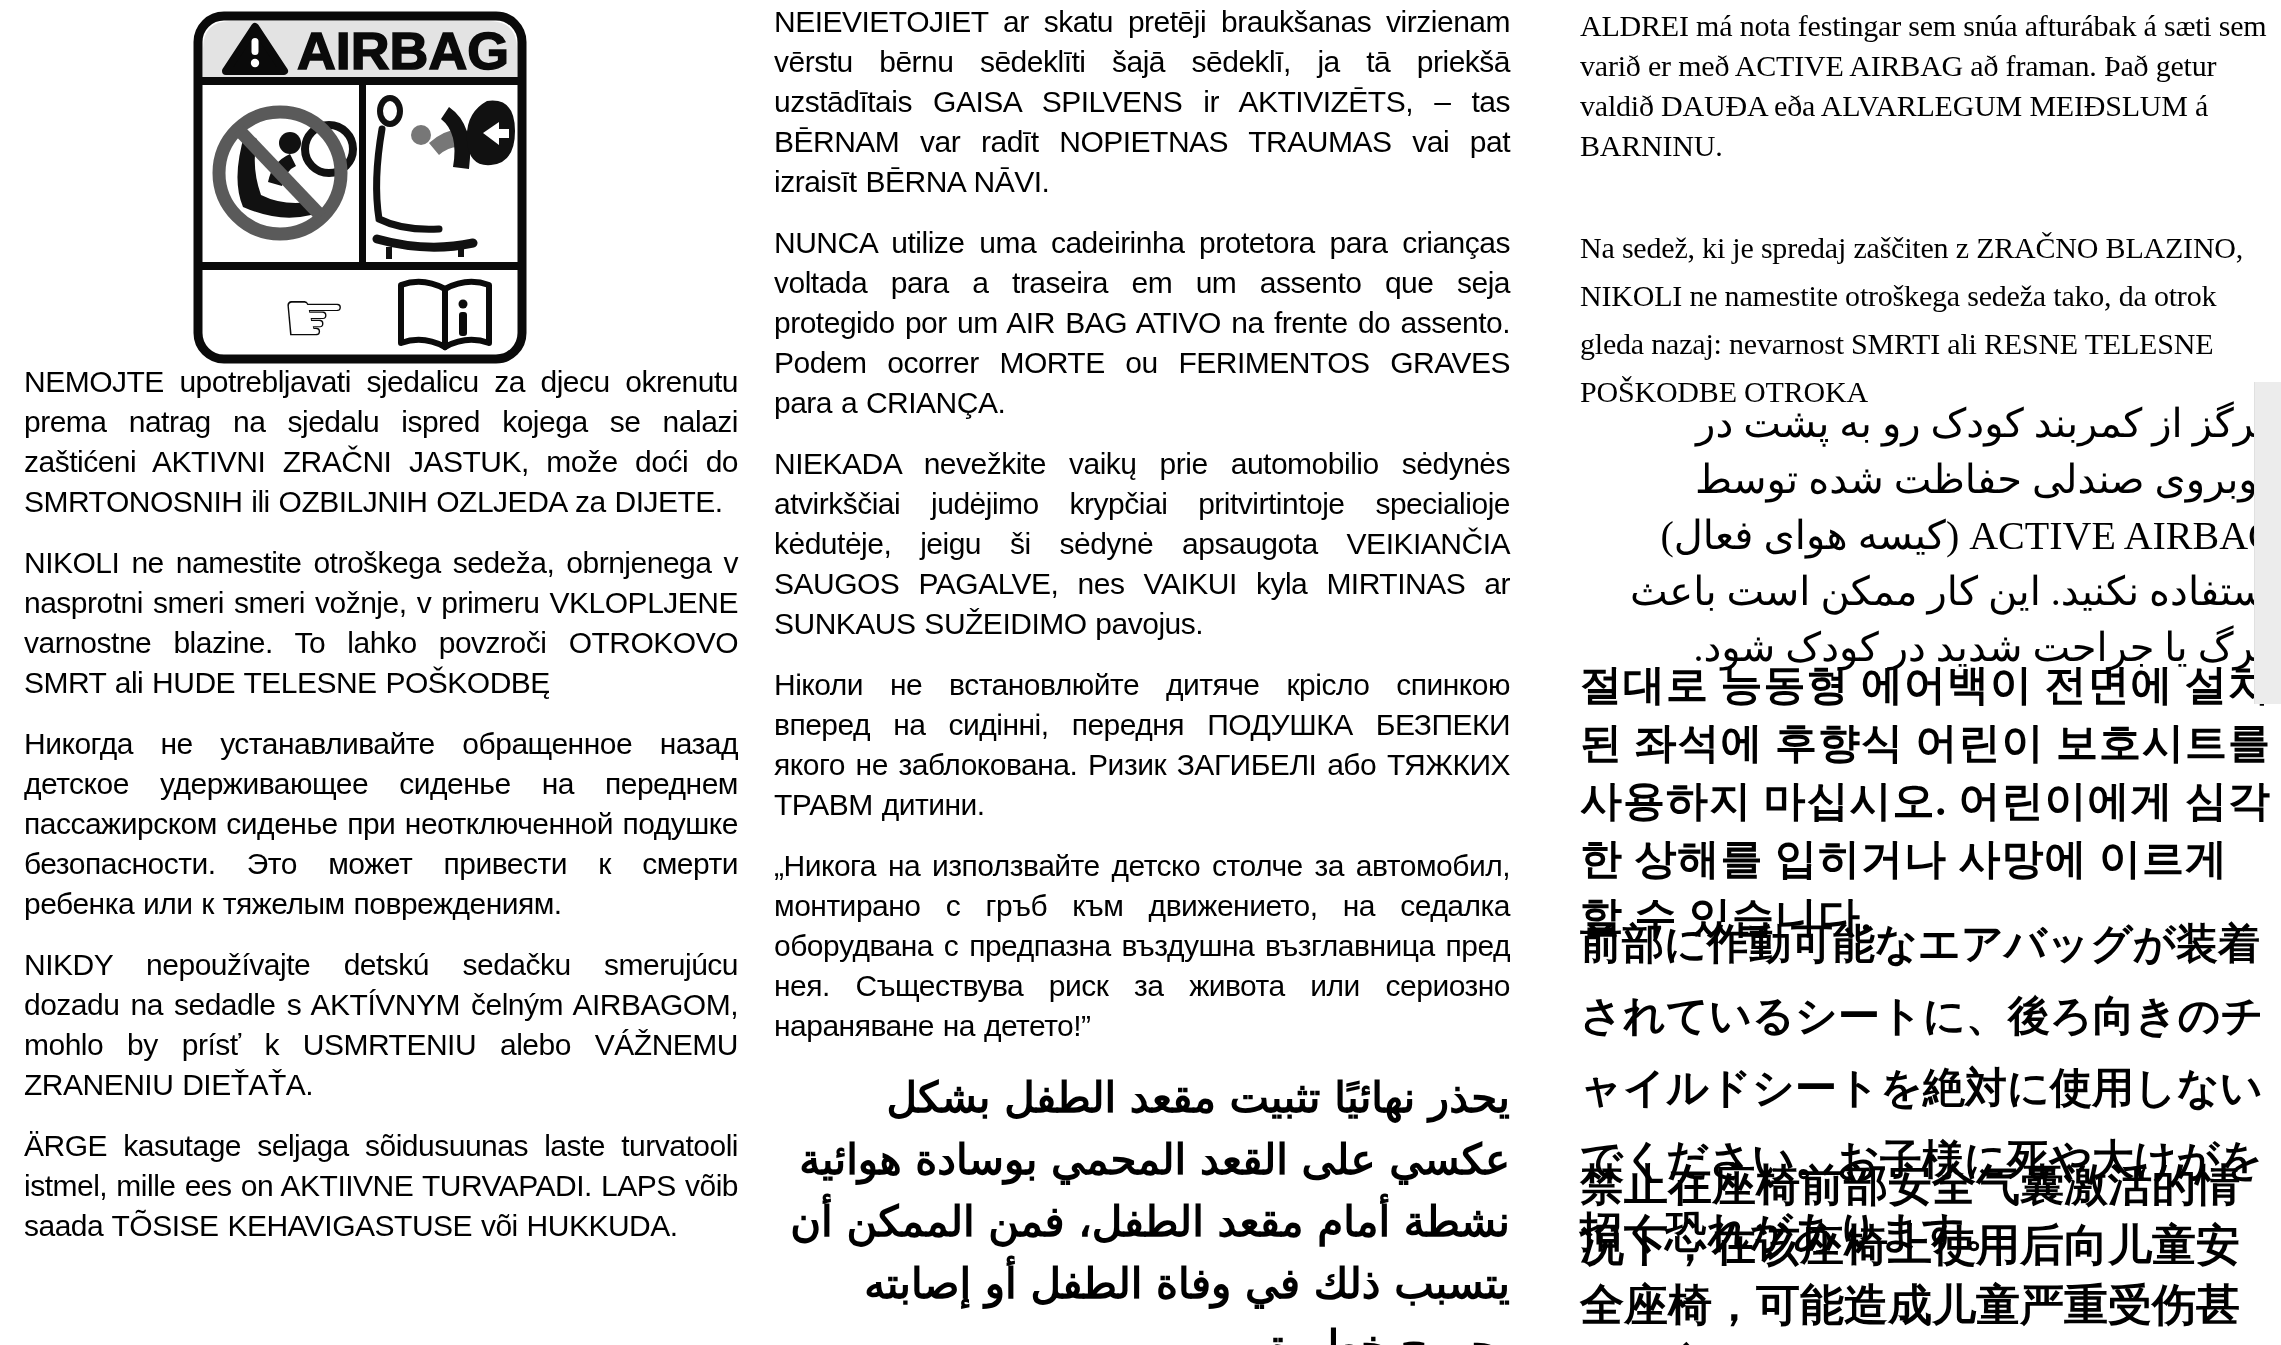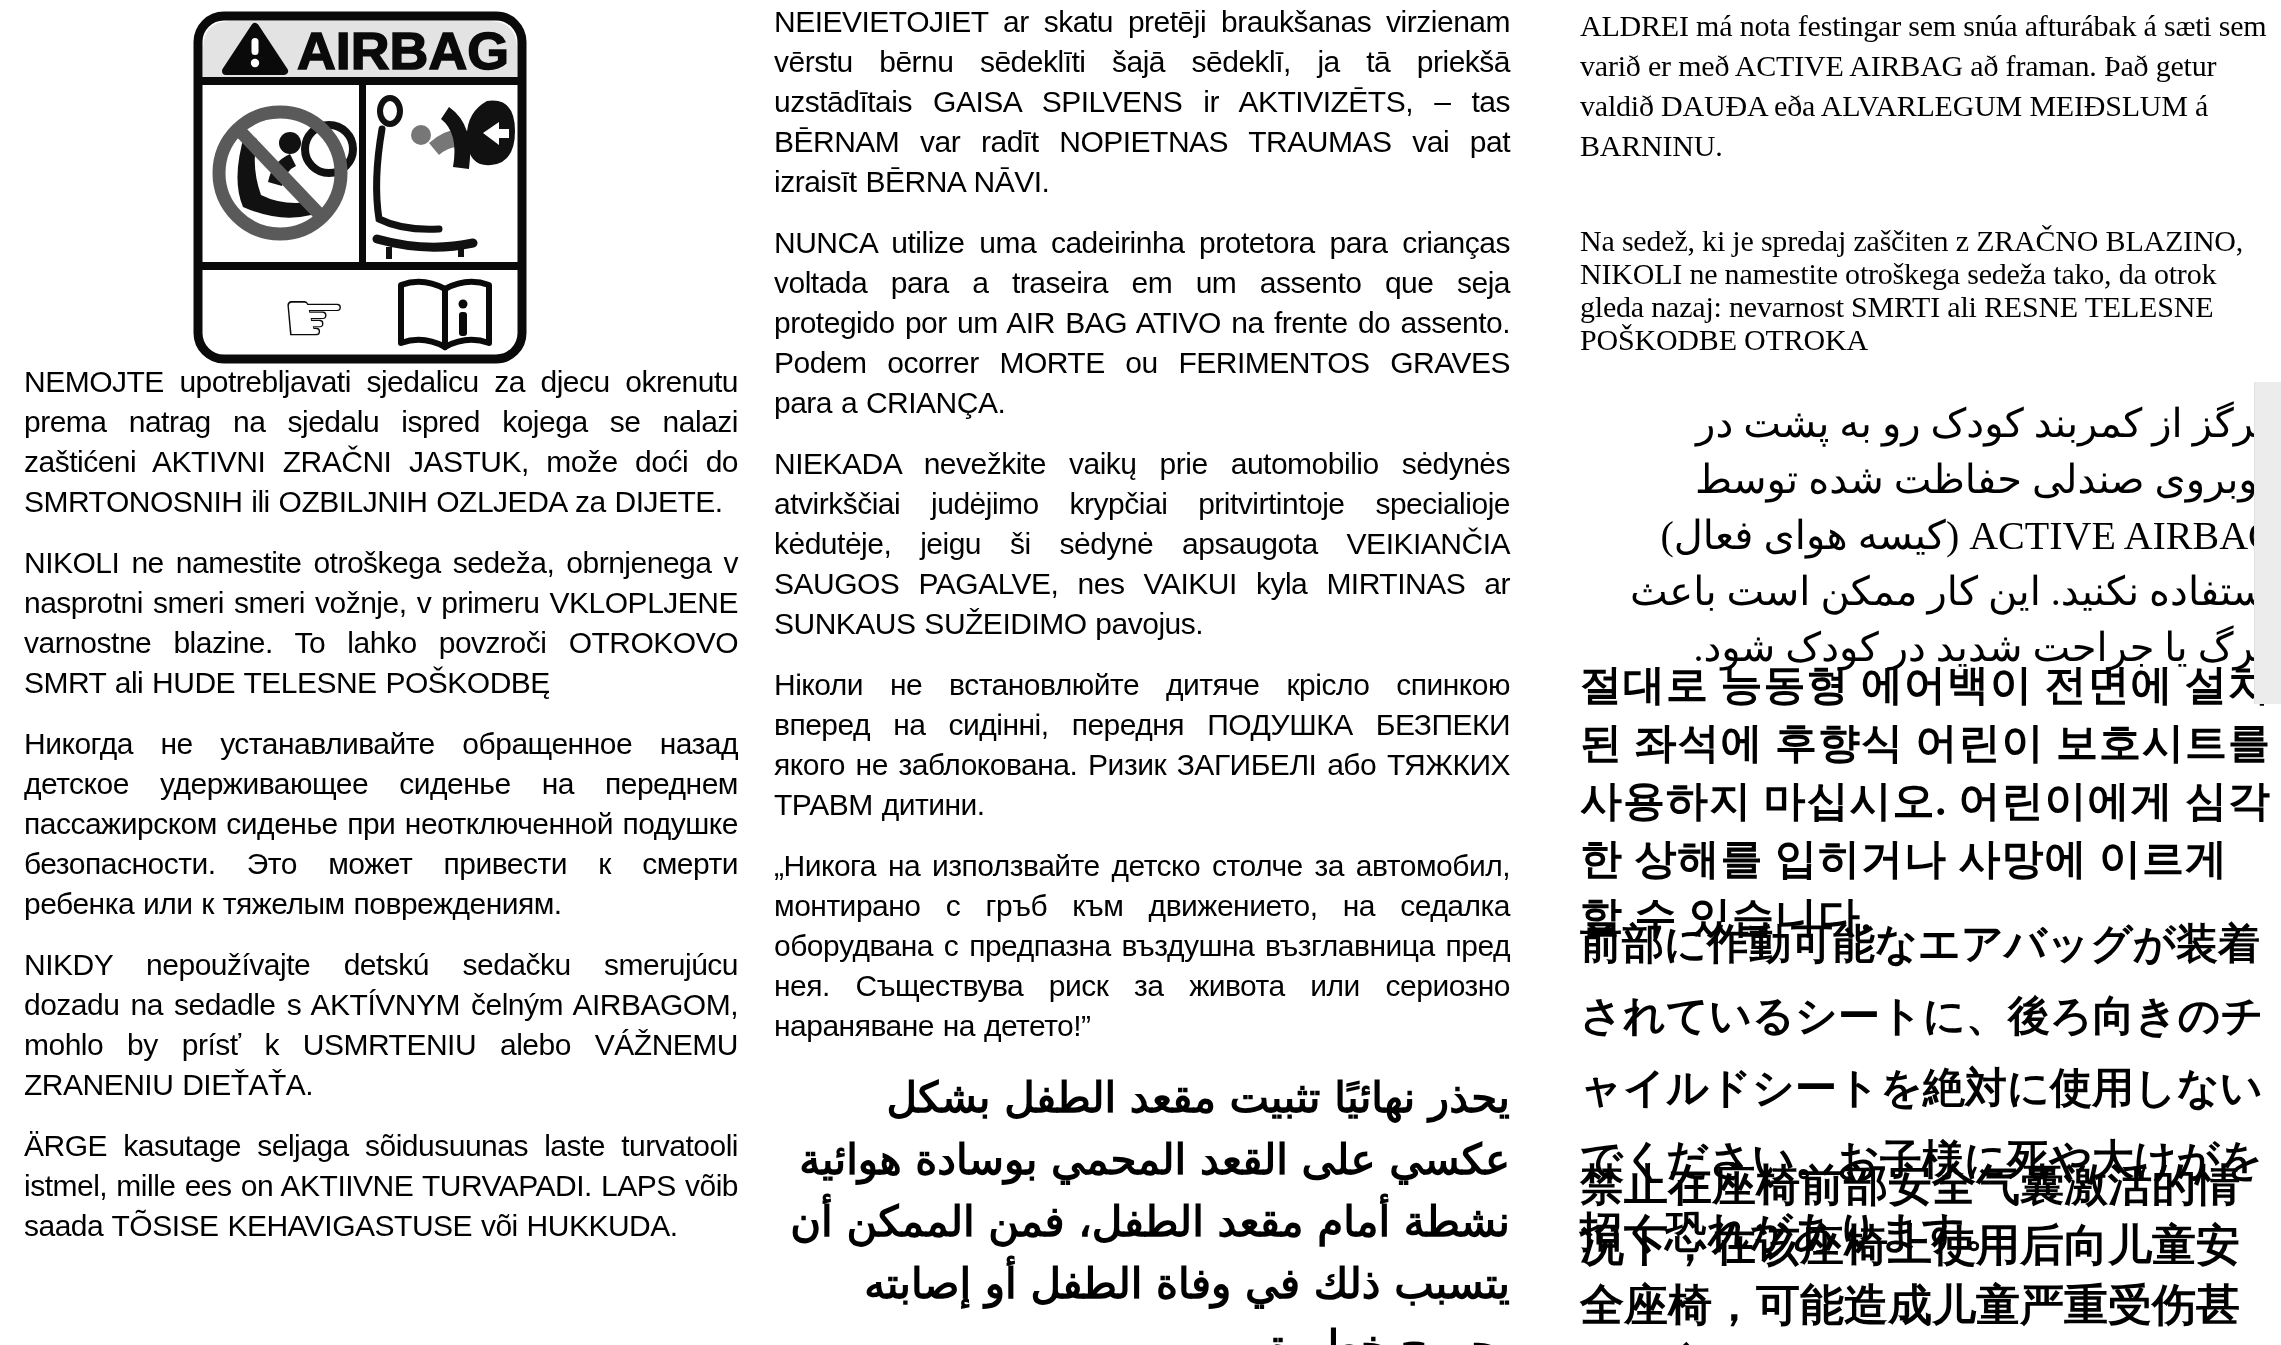--- a/index.html
+++ b/index.html
@@ -26,21 +26,21 @@
   .p-ar{
     margin-top:8px;
     font-size:42px;line-height:62px;
     direction:rtl;text-align:right;
     font-weight:bold;letter-spacing:0;word-spacing:2px;
   }
 
   
   #col3 .block{position:absolute;left:0;width:100%;margin:0;font-family:Liberation Serif, serif;}
   .p-is {top:6px;   font-size:30px;line-height:40px;letter-spacing:-0.2px;text-align:left;}
-  .p-sl2{top:224px; font-size:30px;line-height:33px;letter-spacing:-0.2px;text-align:left;}
+  .p-sl2{top:224px; font-size:30px;line-height:48px;letter-spacing:-0.2px;text-align:left;}
   .p-fa {top:396px; font-size:40px;line-height:56px;direction:rtl;text-align:right;letter-spacing:0;}
   .p-ko {top:656px; font-size:42px;line-height:58px;font-weight:bold;letter-spacing:1px;text-align:left;}
   .p-ja {top:908px; font-size:42px;line-height:72px;font-weight:bold;text-align:left;}
   .p-zh {top:1156px;font-size:44px;line-height:60px;font-weight:bold;text-align:left;}
 
   
   #pictogram{position:absolute;left:193px;top:11px;}
 
   
   #scrollbar-fragment{

